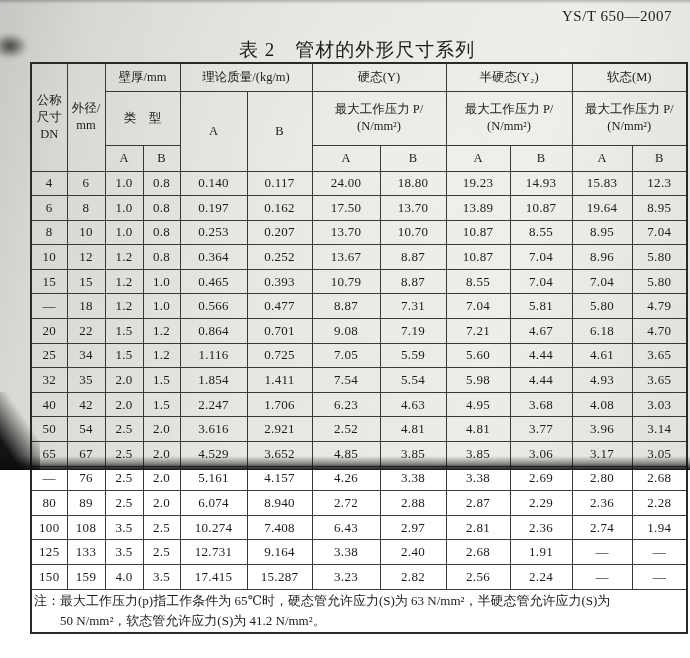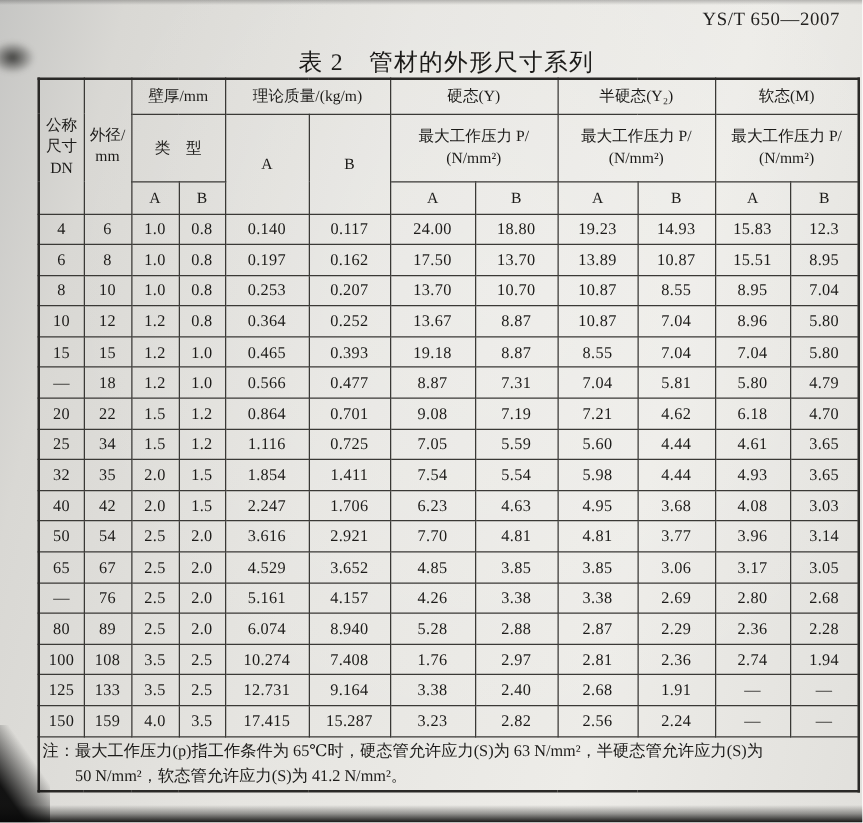--- a/index.html
+++ b/index.html
@@ -2,21 +2,21 @@
 <html><head>
 <meta charset="utf-8">
 <style>
   * { margin:0; padding:0; box-sizing:border-box; }
   html,body { width:690px; height:658px; overflow:hidden; }
   body {
     font-family: "Liberation Serif", "DejaVu Serif", serif;
     color:#1c1b19;
   }
   .photo {
-    position:relative; width:690px; height:658px;
+    position:relative; width:690px; height:470px;
     background:
       radial-gradient(ellipse at 58% 35%, rgba(255,255,255,0.22), rgba(255,255,255,0) 62%),
       linear-gradient(103deg, #c6c6c4 0%, #d9d8d4 12%, #e6e5e1 40%, #edece8 72%, #e1e0dc 100%);
   }
   .doc-number {
     position:absolute; top:8px; right:18px;
     font-size:15px; letter-spacing:0.5px; color:#232220;
   }
   .table-title {
     position:absolute; top:37px; left:12px; width:100%;
@@ -143,21 +143,21 @@
           <td>6</td>
           <td>8</td>
           <td>1.0</td>
           <td>0.8</td>
           <td>0.197</td>
           <td>0.162</td>
           <td>17.50</td>
           <td>13.70</td>
           <td>13.89</td>
           <td>10.87</td>
-          <td>15.51</td>
+          <td>19.64</td>
           <td>8.95</td>
         </tr>
         <tr>
           <td>8</td>
           <td>10</td>
           <td>1.0</td>
           <td>0.8</td>
           <td>0.253</td>
           <td>0.207</td>
           <td>13.70</td>
@@ -181,21 +181,21 @@
           <td>8.96</td>
           <td>5.80</td>
         </tr>
         <tr>
           <td>15</td>
           <td>15</td>
           <td>1.2</td>
           <td>1.0</td>
           <td>0.465</td>
           <td>0.393</td>
-          <td>19.18</td>
+          <td>10.79</td>
           <td>8.87</td>
           <td>8.55</td>
           <td>7.04</td>
           <td>7.04</td>
           <td>5.80</td>
         </tr>
         <tr>
           <td>—</td>
           <td>18</td>
           <td>1.2</td>
@@ -212,21 +212,21 @@
         <tr>
           <td>20</td>
           <td>22</td>
           <td>1.5</td>
           <td>1.2</td>
           <td>0.864</td>
           <td>0.701</td>
           <td>9.08</td>
           <td>7.19</td>
           <td>7.21</td>
-          <td>4.62</td>
+          <td>4.67</td>
           <td>6.18</td>
           <td>4.70</td>
         </tr>
         <tr>
           <td>25</td>
           <td>34</td>
           <td>1.5</td>
           <td>1.2</td>
           <td>1.116</td>
           <td>0.725</td>
@@ -265,21 +265,21 @@
           <td>4.08</td>
           <td>3.03</td>
         </tr>
         <tr>
           <td>50</td>
           <td>54</td>
           <td>2.5</td>
           <td>2.0</td>
           <td>3.616</td>
           <td>2.921</td>
-          <td>7.70</td>
+          <td>2.52</td>
           <td>4.81</td>
           <td>4.81</td>
           <td>3.77</td>
           <td>3.96</td>
           <td>3.14</td>
         </tr>
         <tr>
           <td>65</td>
           <td>67</td>
           <td>2.5</td>
@@ -307,35 +307,35 @@
           <td>2.80</td>
           <td>2.68</td>
         </tr>
         <tr>
           <td>80</td>
           <td>89</td>
           <td>2.5</td>
           <td>2.0</td>
           <td>6.074</td>
           <td>8.940</td>
-          <td>5.28</td>
+          <td>2.72</td>
           <td>2.88</td>
           <td>2.87</td>
           <td>2.29</td>
           <td>2.36</td>
           <td>2.28</td>
         </tr>
         <tr>
           <td>100</td>
           <td>108</td>
           <td>3.5</td>
           <td>2.5</td>
           <td>10.274</td>
           <td>7.408</td>
-          <td>1.76</td>
+          <td>6.43</td>
           <td>2.97</td>
           <td>2.81</td>
           <td>2.36</td>
           <td>2.74</td>
           <td>1.94</td>
         </tr>
         <tr>
           <td>125</td>
           <td>133</td>
           <td>3.5</td>

